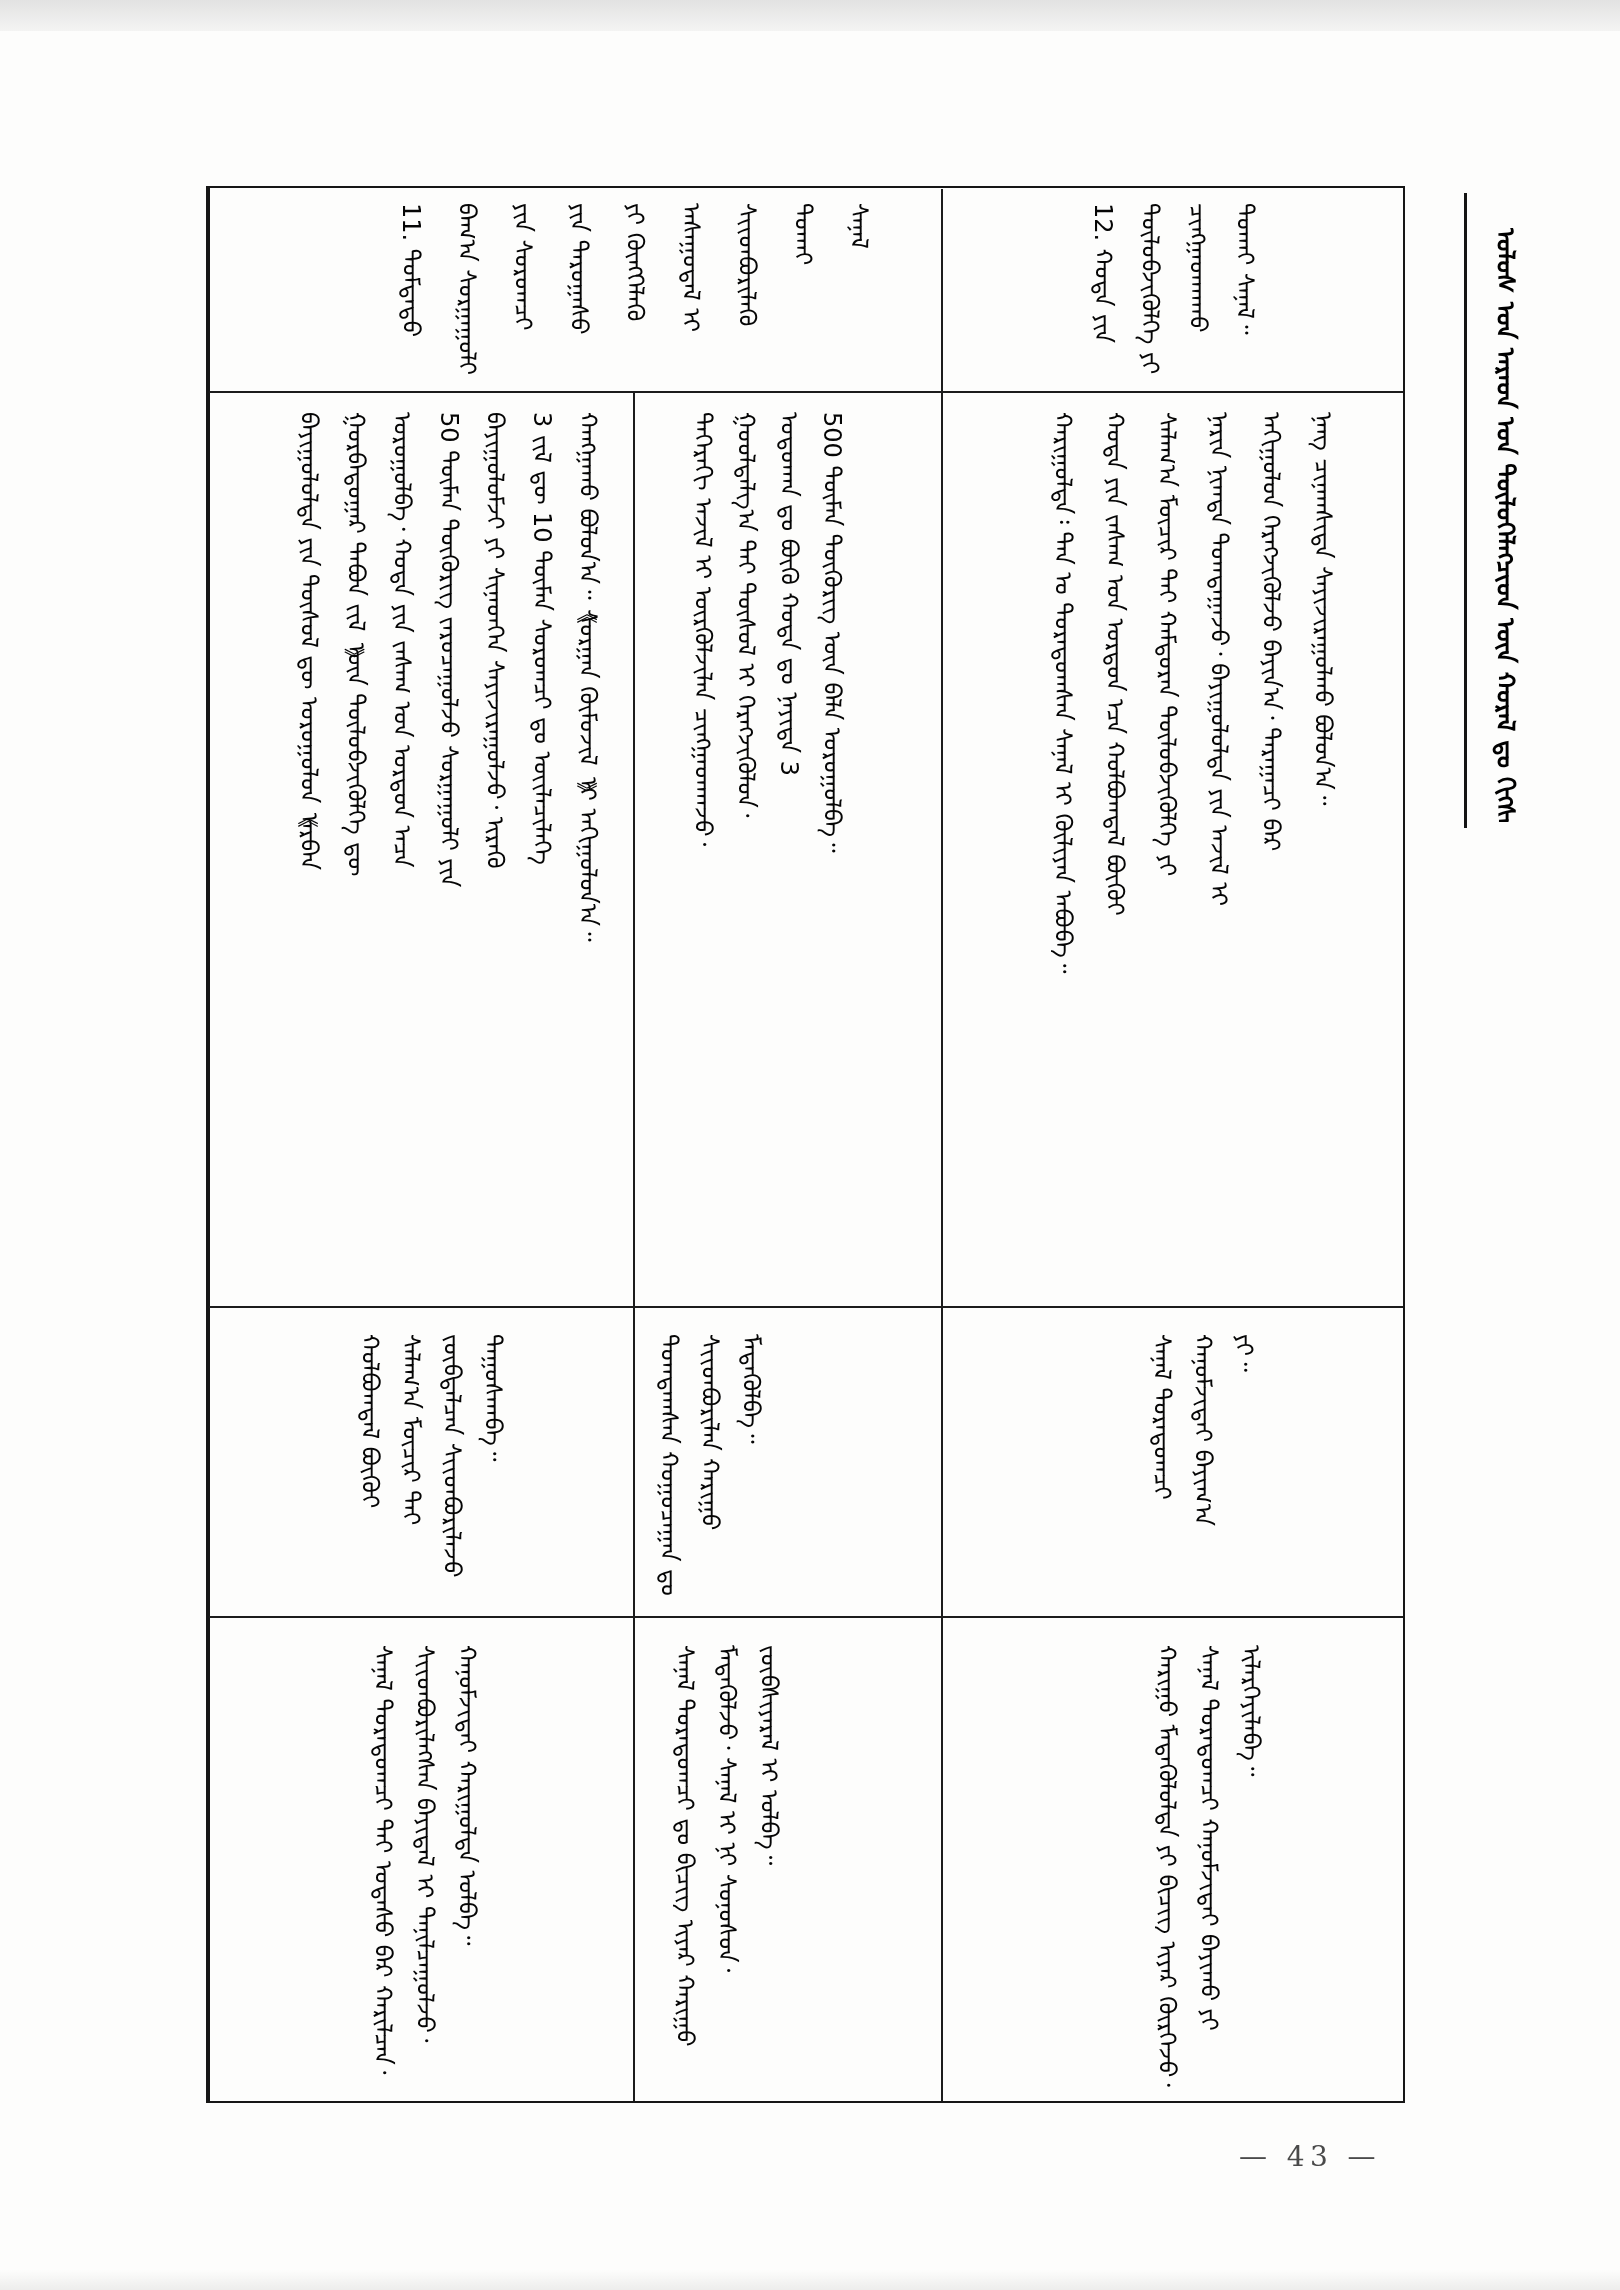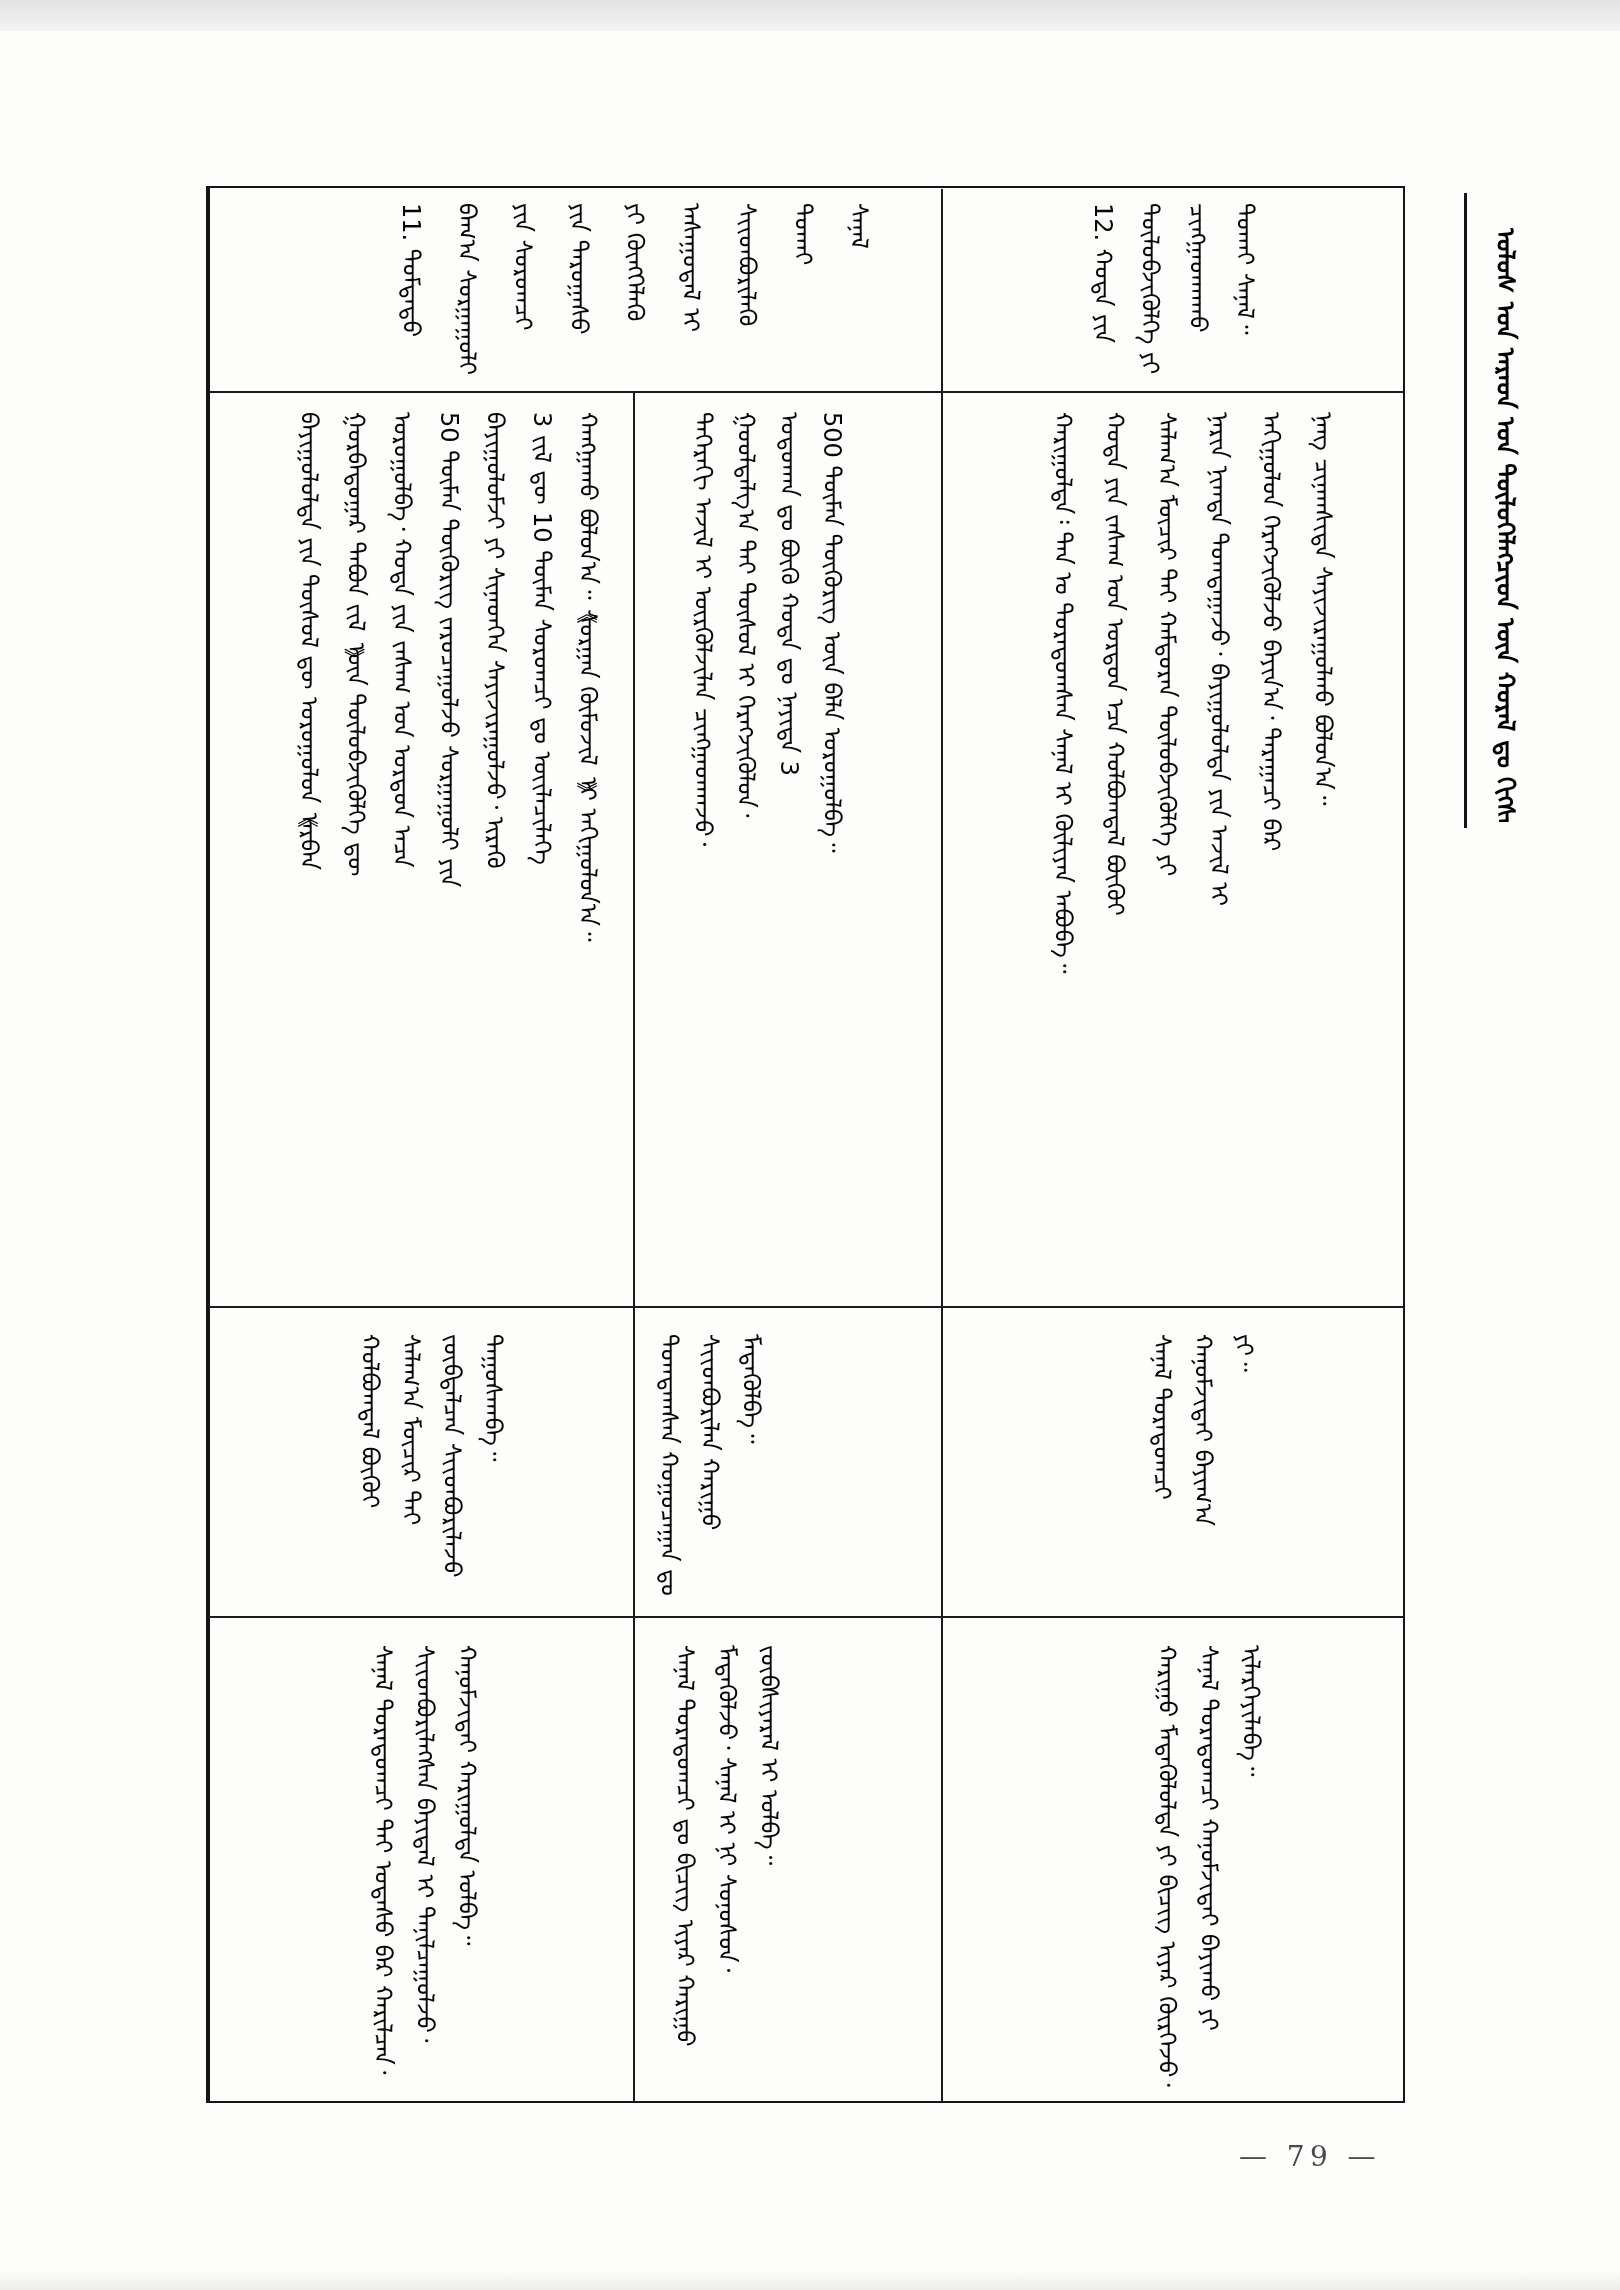--- a/index.html
+++ b/index.html
@@ -129,14 +129,14 @@
     <div class="mcol">ᠰᠠᠨᠠᠯ ᠳᠤᠷᠠᠳᠤᠭᠴᠢ ᠳᠤ ᠪᠢᠴᠢᠭ ᠢᠶᠡᠷ ᠬᠠᠷᠢᠭᠤ</div>
     <div class="mcol">ᠮᠡᠳᠡᠭᠦᠯᠵᠦ᠂ ᠰᠠᠨᠠᠯ ᠢ ᠨᠢ ᠰᠣᠨᠣᠰᠤᠨ᠂</div>
     <div class="mcol">ᠵᠥᠪᠰᠢᠶᠡᠷᠡᠯ ᠢ ᠣᠯᠪᠠ᠃</div>
   </div>
 <div class="cell c-r4c">
     <div class="mcol">ᠬᠠᠷᠢᠭᠤ ᠮᠡᠳᠡᠭᠦᠯᠦᠯᠲᠡ ᠶᠢ ᠪᠢᠴᠢᠭ ᠢᠶᠡᠷ ᠬᠦᠷᠭᠡᠵᠦ᠂</div>
     <div class="mcol">ᠰᠠᠨᠠᠯ ᠳᠤᠷᠠᠳᠤᠭᠴᠢ ᠬᠠᠨᠤᠮᠵᠢᠲᠠᠢ ᠪᠠᠶᠢᠬᠤ ᠶᠢ</div>
     <div class="mcol">ᠢᠯᠡᠷᠬᠡᠶᠢᠯᠡᠪᠡ᠃</div>
   </div>
 
-<div class="page-number">— 79 —</div>
+<div class="page-number">— 43 —</div>
 
 
 </body></html>

